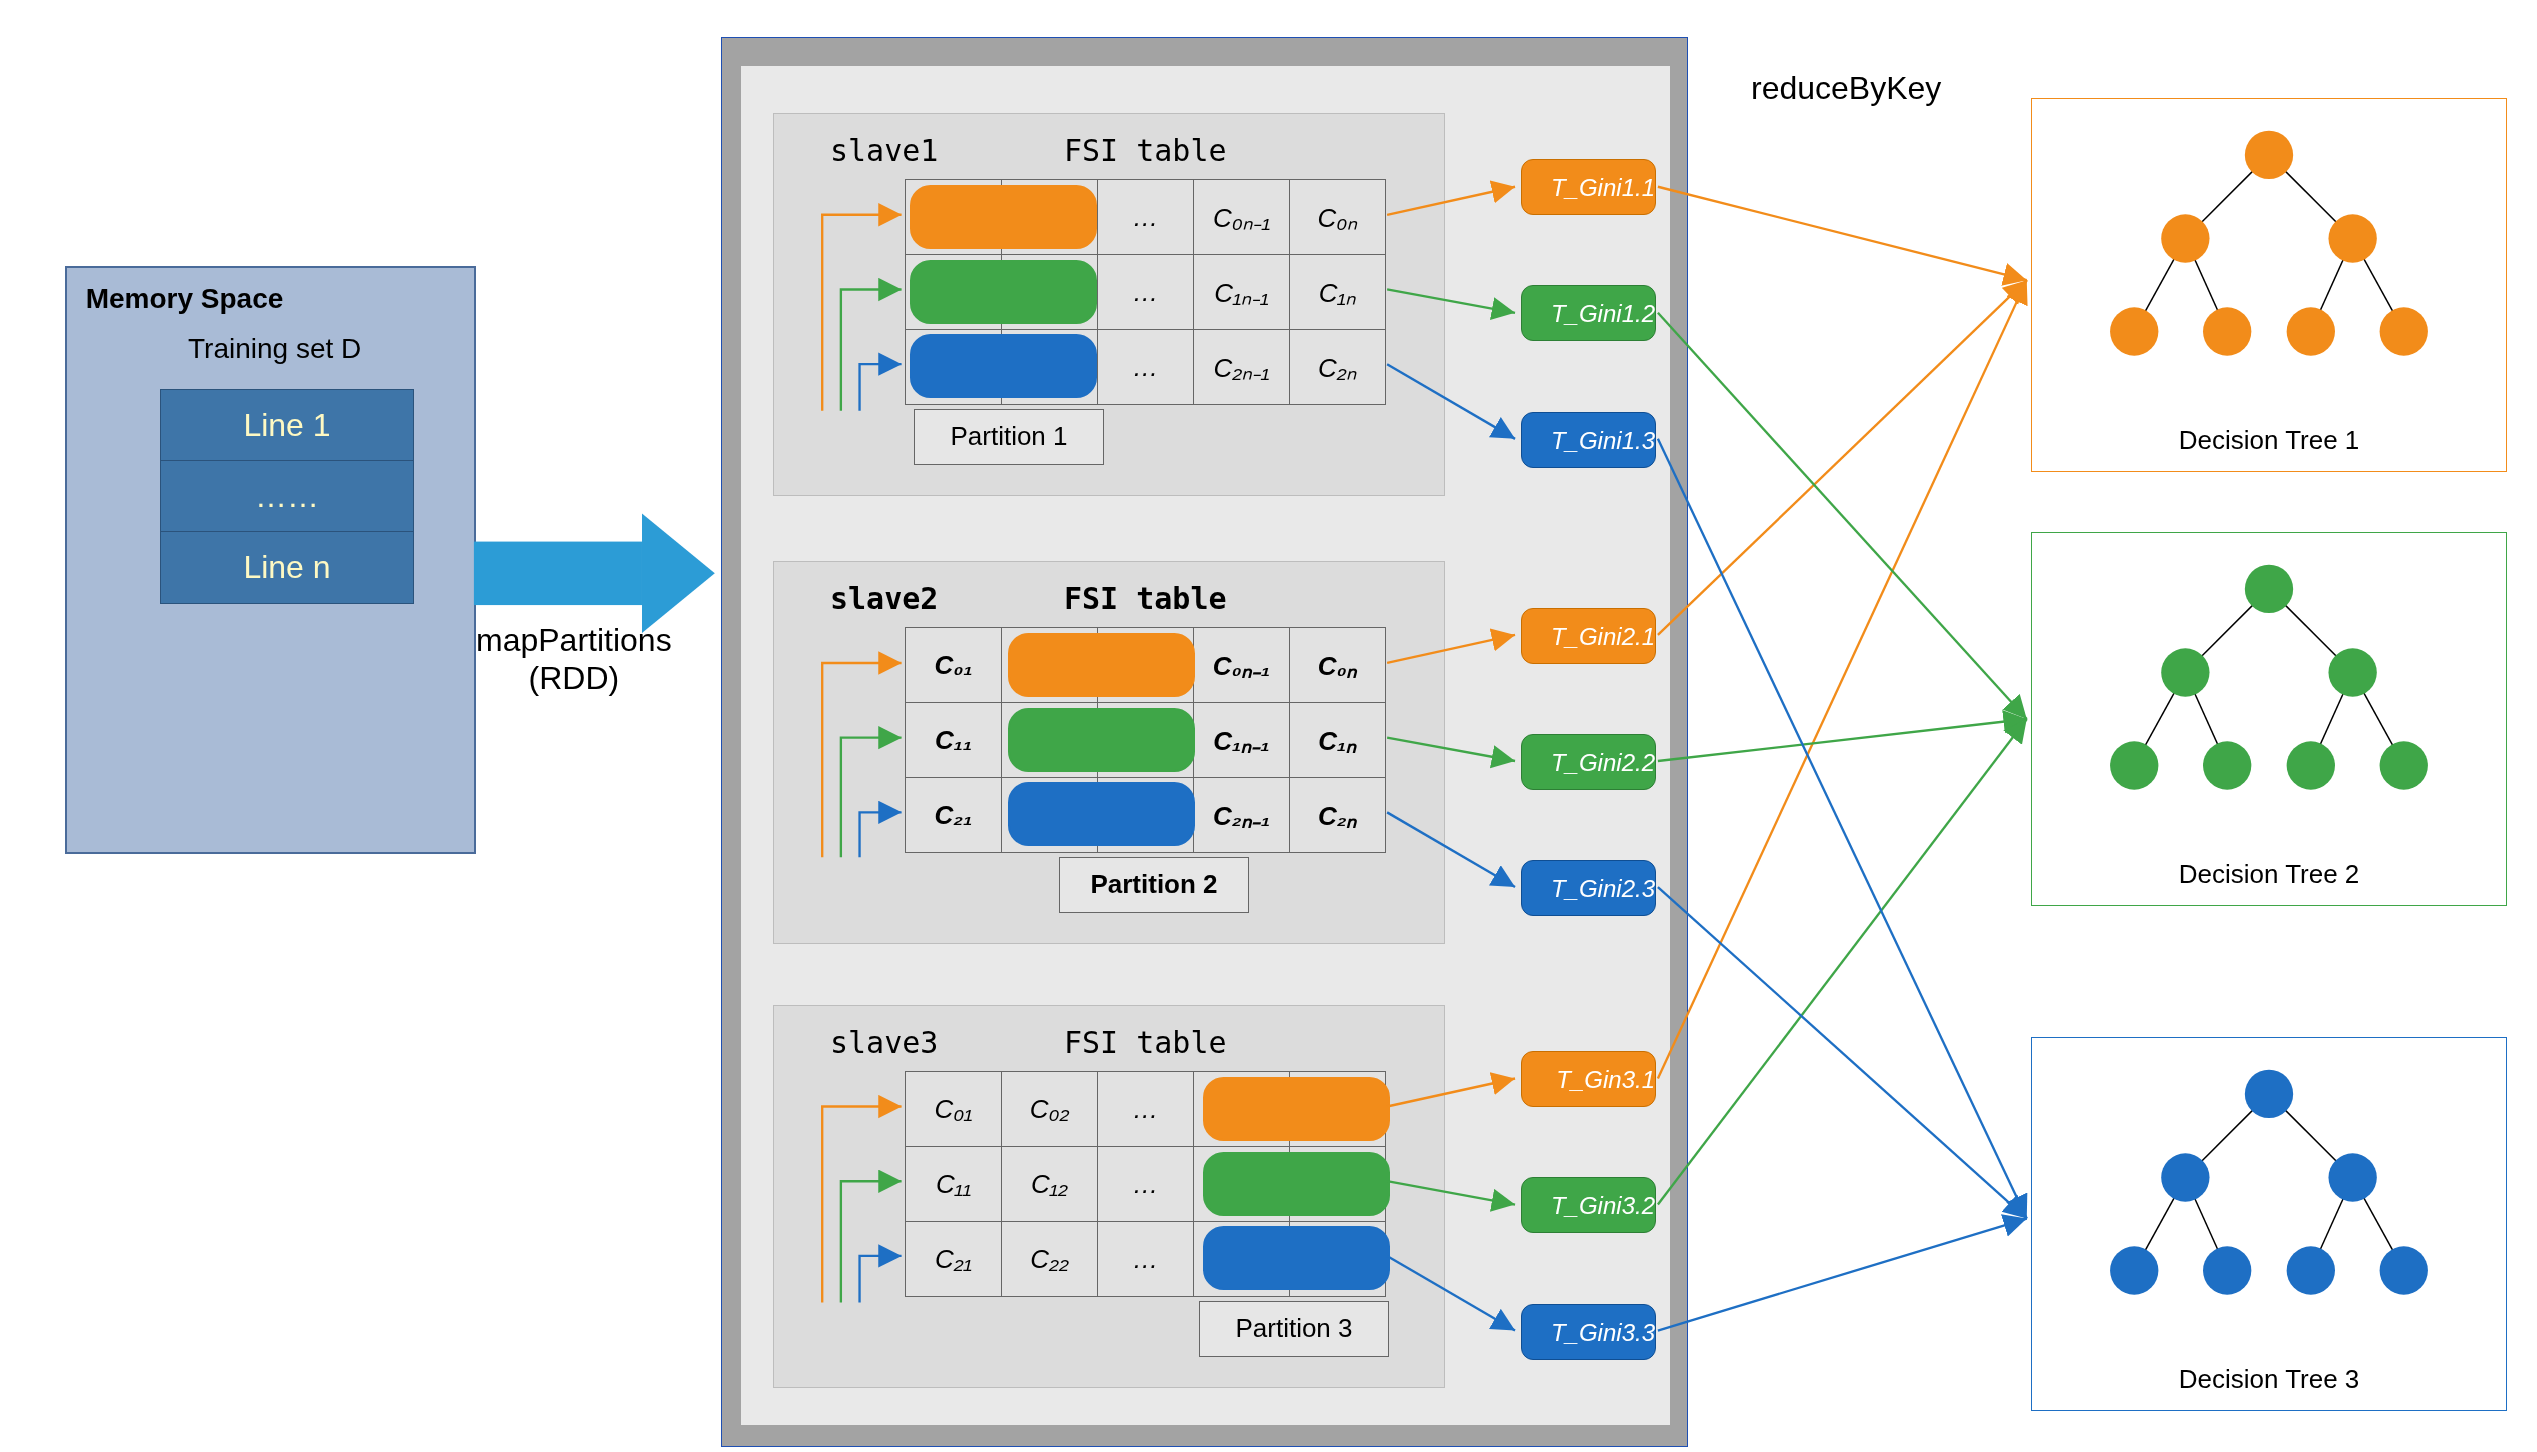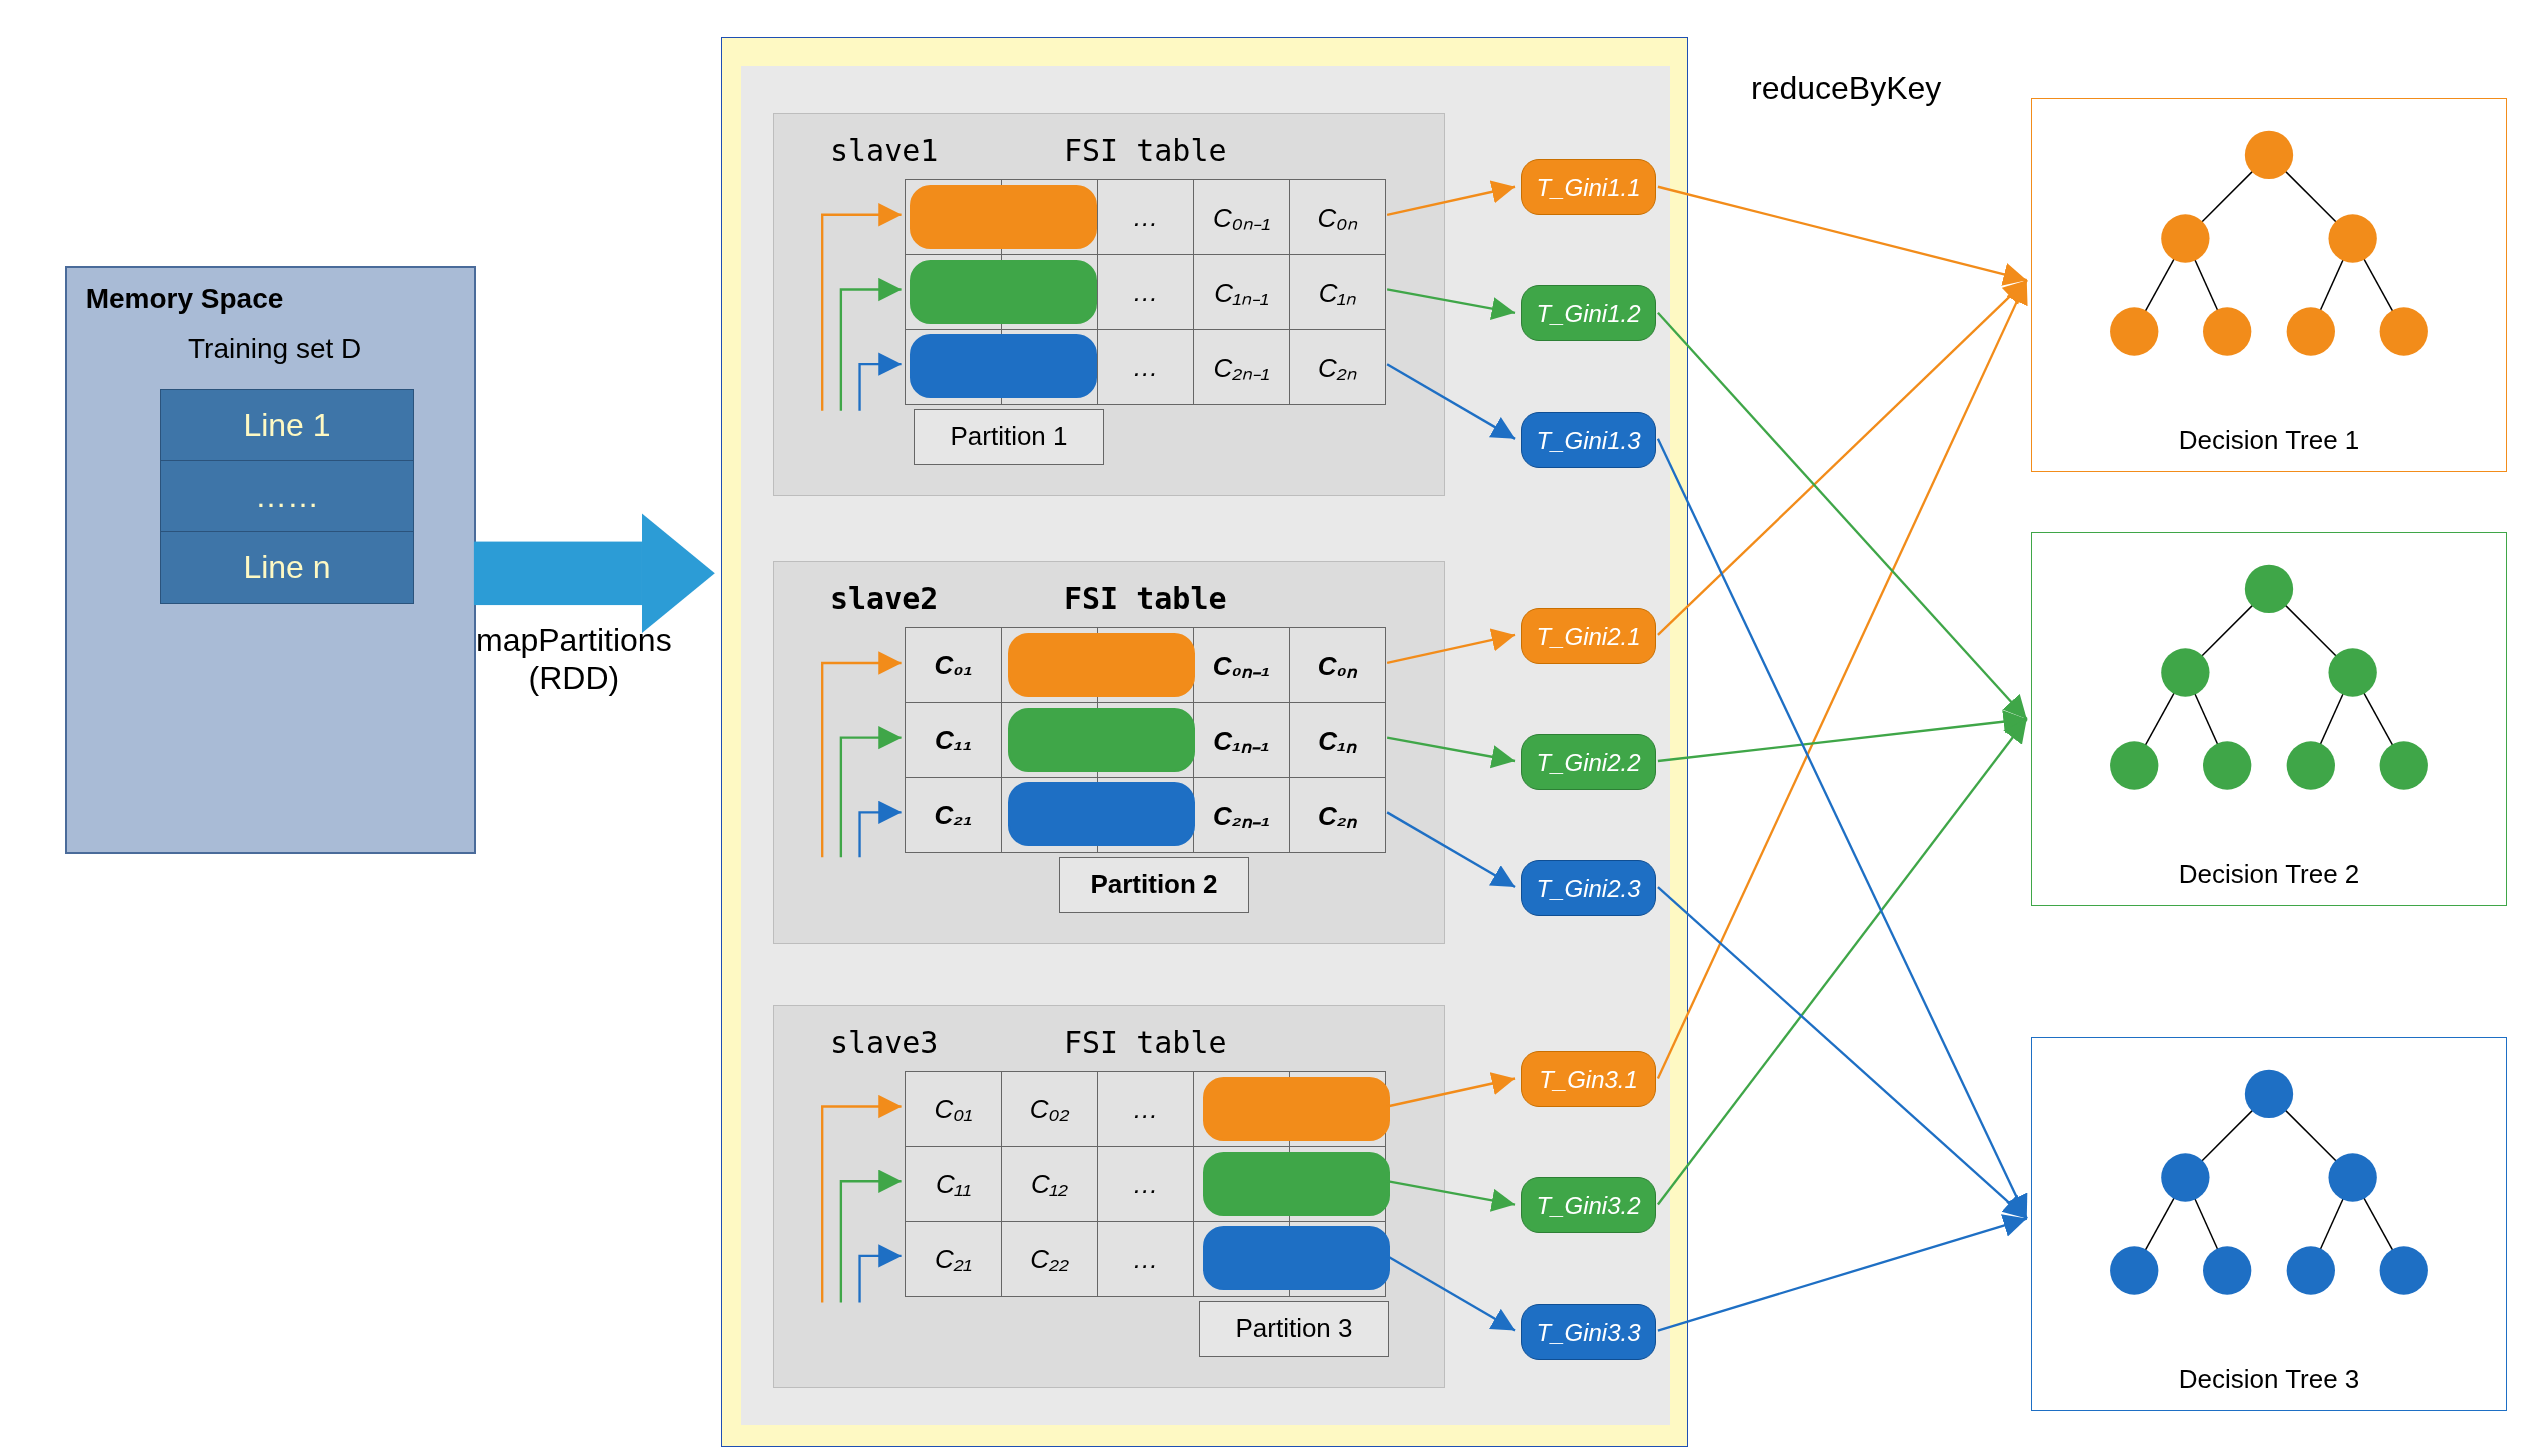--- a/index.html
+++ b/index.html
@@ -68,21 +68,21 @@
     text-align: center;
     line-height: 1.2;
   }
 
   
   .slaves-frame {
     position: absolute;
     left: 721px; top: 37px;
     width: 967px; height: 1410px;
     border: 1.9px solid #1e4fb3;
-    background: #fef9c3;
+    background: #a3a3a3;
   }
   .slaves-bg {
     position: absolute;
     left: 18.7px; top: 28px;
     width: 929px; height: 1359px;
     background: #e9e9e9;
   }
   .slave-block {
     position: absolute;
     left: 51px;
@@ -129,26 +129,26 @@
     border: 1.9px solid #666;
     background: #e6e6e6;
     text-align: center;
     font-size: 26px;
   }
 
   
   .gini {
     position: absolute;
     width: 135px; height: 56px;
-    border-radius: 18px;
+    border-radius: 12px;
     color: #fff;
     font-style: italic;
     font-size: 24px;
     line-height: 56px;
-    text-align: center;
+    text-align: right;
   }
   .orange { background: #f28c1a; border: 1.9px solid #c96f00; }
   .green  { background: #3fa648; border: 1.9px solid #2d7f35; }
   .blue   { background: #1e6fc4; border: 1.9px solid #0f4e93; }
 
   
   .reduce-label {
     position: absolute;
     left: 1751px; top: 70px;
     font-size: 32px;

